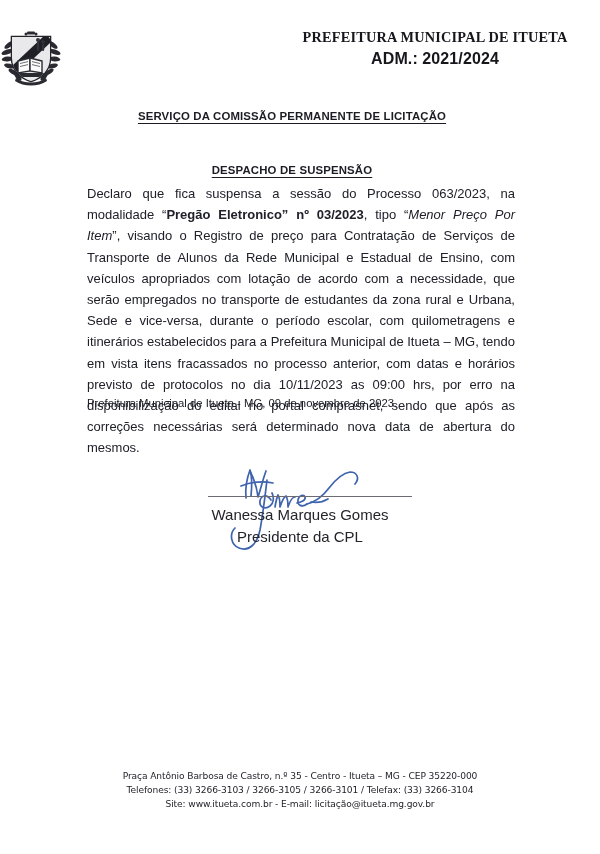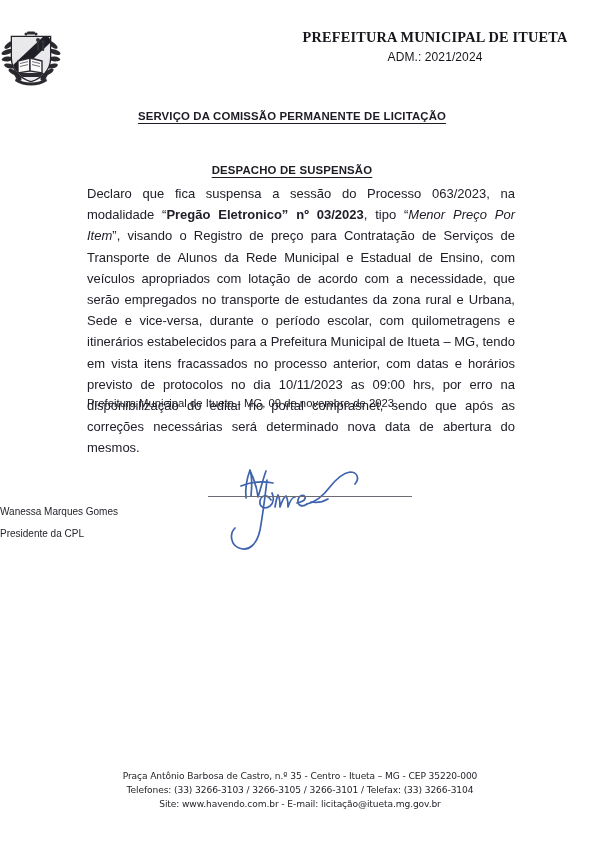--- a/index.html
+++ b/index.html
@@ -51,22 +51,22 @@
     font-family: "Liberation Serif", "DejaVu Serif", serif;
     font-weight: bold;
     font-size: 14.3px;
     letter-spacing: 0.2px;
     line-height: 16.5px;
     color: #16161c;
     white-space: nowrap;
   }
   .hdr-line3 {
     font-family: "Liberation Sans", sans-serif;
-    font-weight: normal;
-    font-size: 12px;
+    font-weight: bold;
+    font-size: 16px;
     letter-spacing: 0.1px;
     margin-top: 4px;
     color: #16161c;
   }
 
   
   .section-title {
     position: absolute;
     width: 584px;
     text-align: center;
@@ -135,22 +135,22 @@
     position: absolute;
     left: 208px;
     top: 34px;
     width: 204px;
     height: 0;
     border-top: 1px solid #6c6a72;
   }
   .sig-name, .sig-role {
     position: absolute;
     width: 600px;
-    text-align: left;
-    font-size: 10px;
+    text-align: center;
+    font-size: 15px;
     color: #24242c;
   }
   .sig-name { top: 44px; }
   .sig-role { top: 66px; }
 
   
   .footer {
     position: absolute;
     left: 0;
     top: 769px;
@@ -280,16 +280,16 @@
     </svg>
 
     <div class="sig-rule"></div>
     <div class="sig-name">Wanessa Marques Gomes</div>
     <div class="sig-role">Presidente da CPL</div>
   </div>
 
   <div class="footer">
     <div>Praça Antônio Barbosa de Castro, n.º 35 - Centro - Itueta – MG - CEP 35220-000</div>
     <div>Telefones: (33) 3266-3103 / 3266-3105 / 3266-3101 / Telefax: (33) 3266-3104</div>
-    <div>Site: www.havendo.com.br - E-mail: licitação@itueta.mg.gov.br</div>
+    <div>Site: www.itueta.com.br - E-mail: licitação@itueta.mg.gov.br</div>
   </div>
 
 </div>
 
 </body></html>

